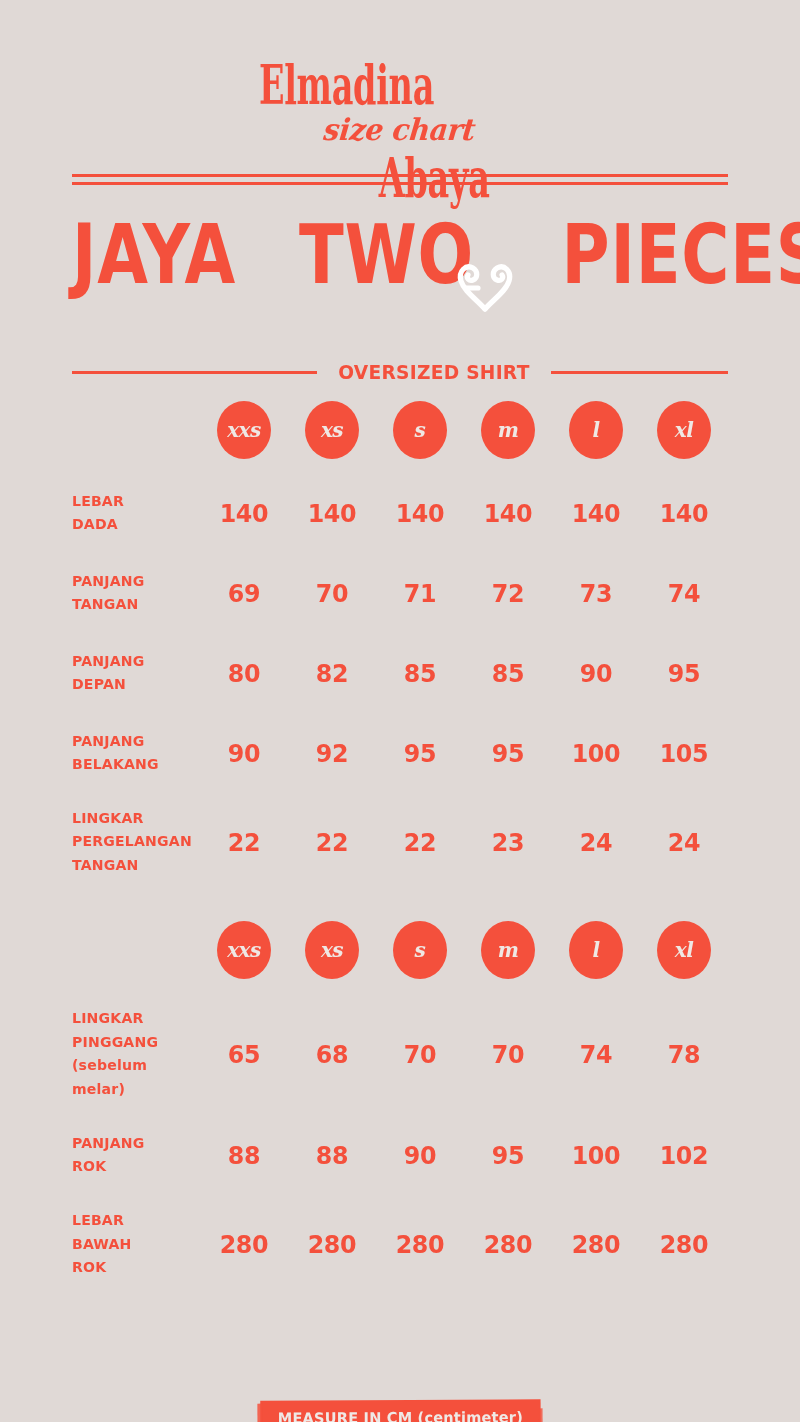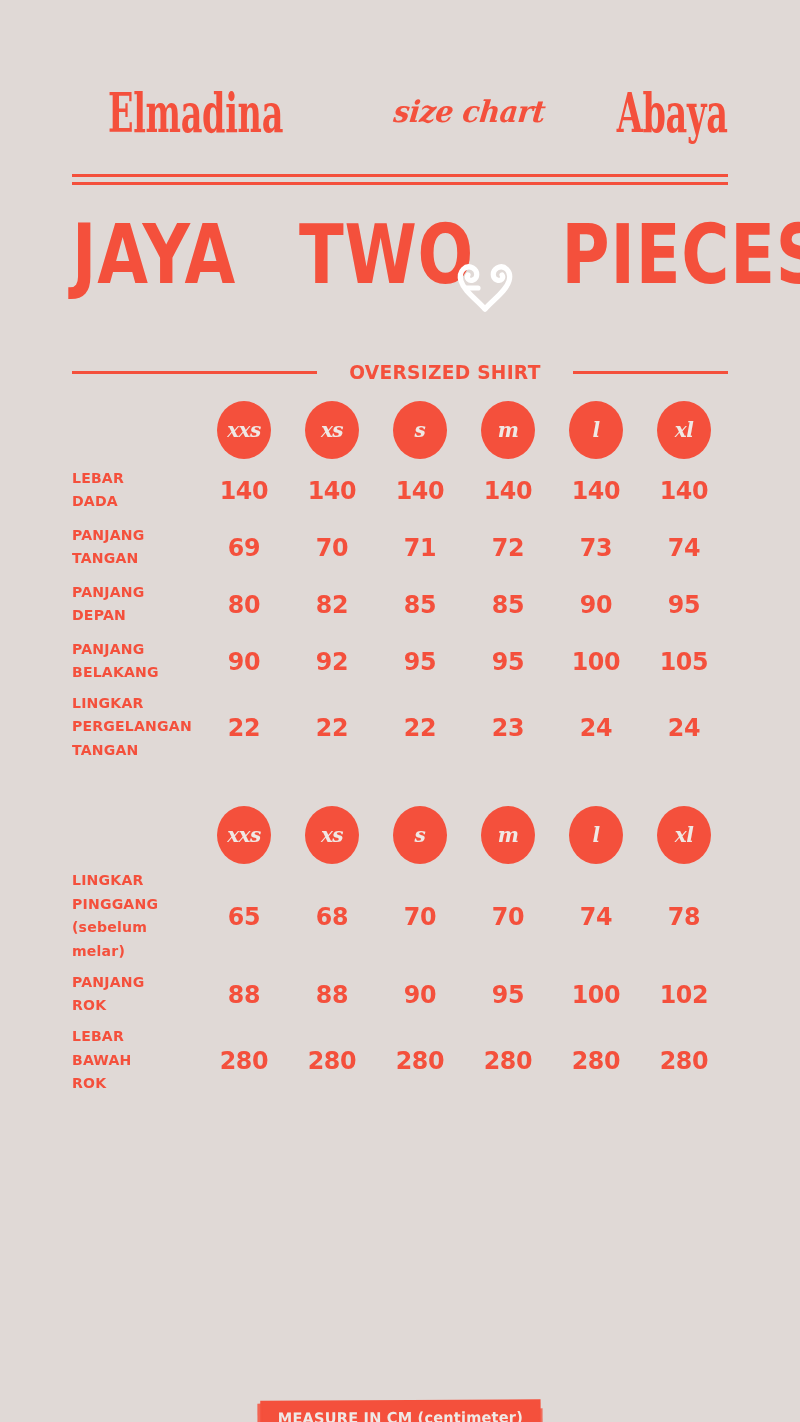--- a/index.html
+++ b/index.html
@@ -24,21 +24,22 @@
     padding: 0 72px;
   }
 
   
   .masthead {
     position: relative;
     height: 110px;
     margin-top: 58px;
     display: flex;
     align-items: center;
-    justify-content: flex-end;
+    justify-content: space-between;
+    flex-direction: column;
   }
   .brand-left,
   .brand-right {
     font-family: "DejaVu Serif", "Liberation Serif", serif;
     font-weight: 700;
     font-size: 54px;
     line-height: 1;
     letter-spacing: -0.5px;
     color: #f4503c;
     transform: scaleX(0.62);
@@ -106,21 +107,21 @@
   
   .section {
     margin-top: 58px;
   }
   .section.skirt {
     margin-top: 44px;
   }
   .section-head {
     display: flex;
     align-items: center;
-    gap: 25px;
+    gap: 14px;
     height: 22px;
   }
   .section-head .line {
     height: 3px;
     background: #f4503c;
   }
   .section-head .line.left  { flex: 0 0 245px; }
   .section-head .line.right { flex: 1 1 auto; }
   .section-head .label {
     font-family: "DejaVu Sans", "Liberation Sans", sans-serif;
@@ -157,21 +158,21 @@
     font-style: italic;
     font-weight: 700;
     font-size: 20px;
     letter-spacing: -0.5px;
   }
 
   
   .data-row {
     display: flex;
     align-items: center;
-    margin-top: 5px;
+    margin-top: 28px;
     min-height: 52px;
   }
   .row-label {
     flex: 0 0 128px;
     font-family: "DejaVu Sans", "Liberation Sans", sans-serif;
     font-weight: 700;
     font-size: 14.5px;
     line-height: 1.62;
     letter-spacing: 0.2px;
     color: #f4503c;

